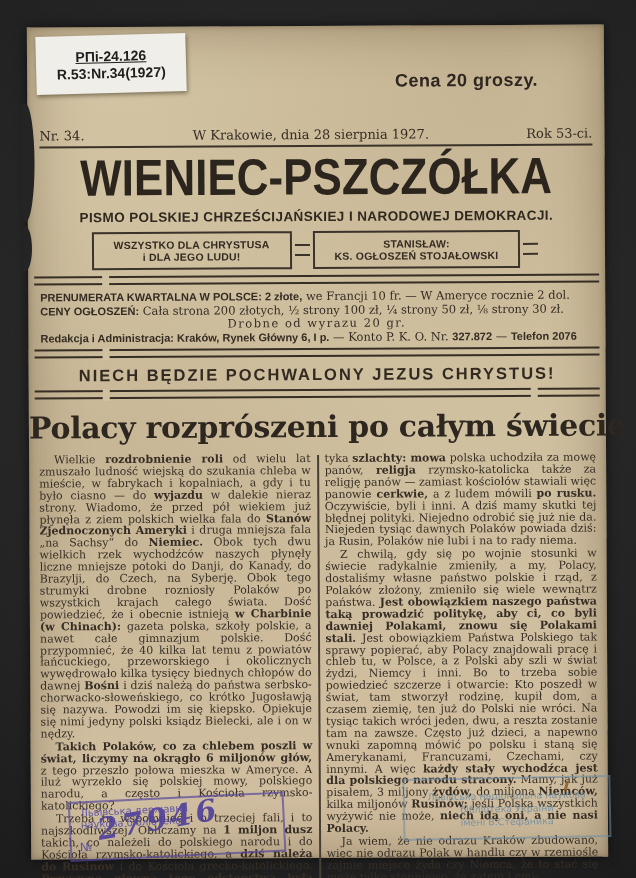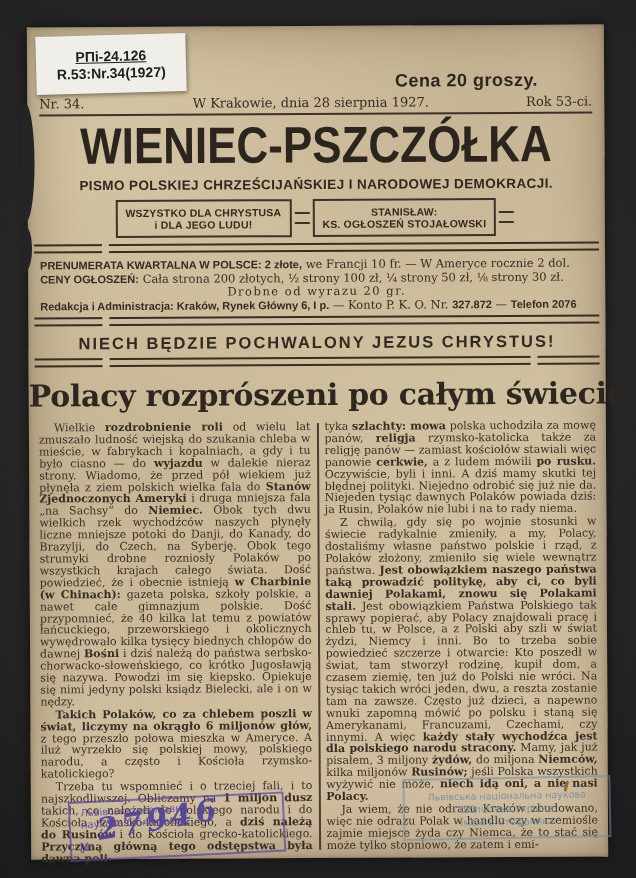--- a/index.html
+++ b/index.html
@@ -35,21 +35,21 @@
   .price{
     margin-top:46px;padding-right:66px;text-align:right;
     font-family:"Liberation Sans", sans-serif;font-weight:700;font-size:18px;color:#2e271f;
     letter-spacing:.5px;line-height:18px;
   }
   .date-row{
     margin:5px 12px 0 12px;display:flex;align-items:baseline;
     border-bottom:2px solid #3b332a;padding-bottom:3px;
     font-size:13px;color:#342c23;
   }
-  .date-row .no{width:120px;text-align:left;}
+  .date-row .no{width:120px;text-align:left;margin-top:32px;}
   .date-row .dl{flex:1;text-align:center;}
   .date-row .yr{width:130px;text-align:right;}
   .date-row b{font-weight:400;}
 
   .masthead{
     margin-top:6px;text-align:center;line-height:48px;height:52px;
   }
   .masthead span{
     display:inline-block;transform:scaleY(1.16);
     font-family:"Liberation Sans", sans-serif;font-weight:700;font-size:44px;
@@ -57,21 +57,21 @@
   }
   .subtitle{
     margin-top:4px;text-align:center;
     font-family:"Liberation Sans", sans-serif;font-weight:700;font-size:13.5px;
     letter-spacing:.4px;color:#2f281f;white-space:nowrap;
   }
   .boxes{
     margin:7px 10px 0 10px;display:flex;align-items:stretch;justify-content:center;
   }
   .mbox{
-    border:2px solid #3b332a;padding:3px 8px;min-height:28px;
+    border:2px solid #3b332a;padding:3px 20px;min-height:28px;
     display:flex;flex-direction:column;align-items:center;justify-content:center;
     font-family:"Liberation Sans", sans-serif;font-weight:700;font-size:10.5px;
     line-height:12.5px;letter-spacing:.2px;color:#332b22;text-align:center;white-space:nowrap;
   }
   .conn{width:15px;height:8px;border-top:2.5px solid #3b332a;border-bottom:2.5px solid #3b332a;align-self:center;margin:0 3px;}
   .double-rule{position:relative;height:5px;border-top:2px solid #362e25;border-bottom:2px solid #362e25;margin:0 6px;}
   .double-rule .gapL{position:absolute;left:12%;top:-3px;width:7px;height:12px;background:#cfc0a0;}
   .double-rule .gapR{position:absolute;right:11%;top:-3px;width:7px;height:12px;background:#cfc0a0;}
   .r1{margin-top:6px;}
   .r2{margin-top:4px;}

